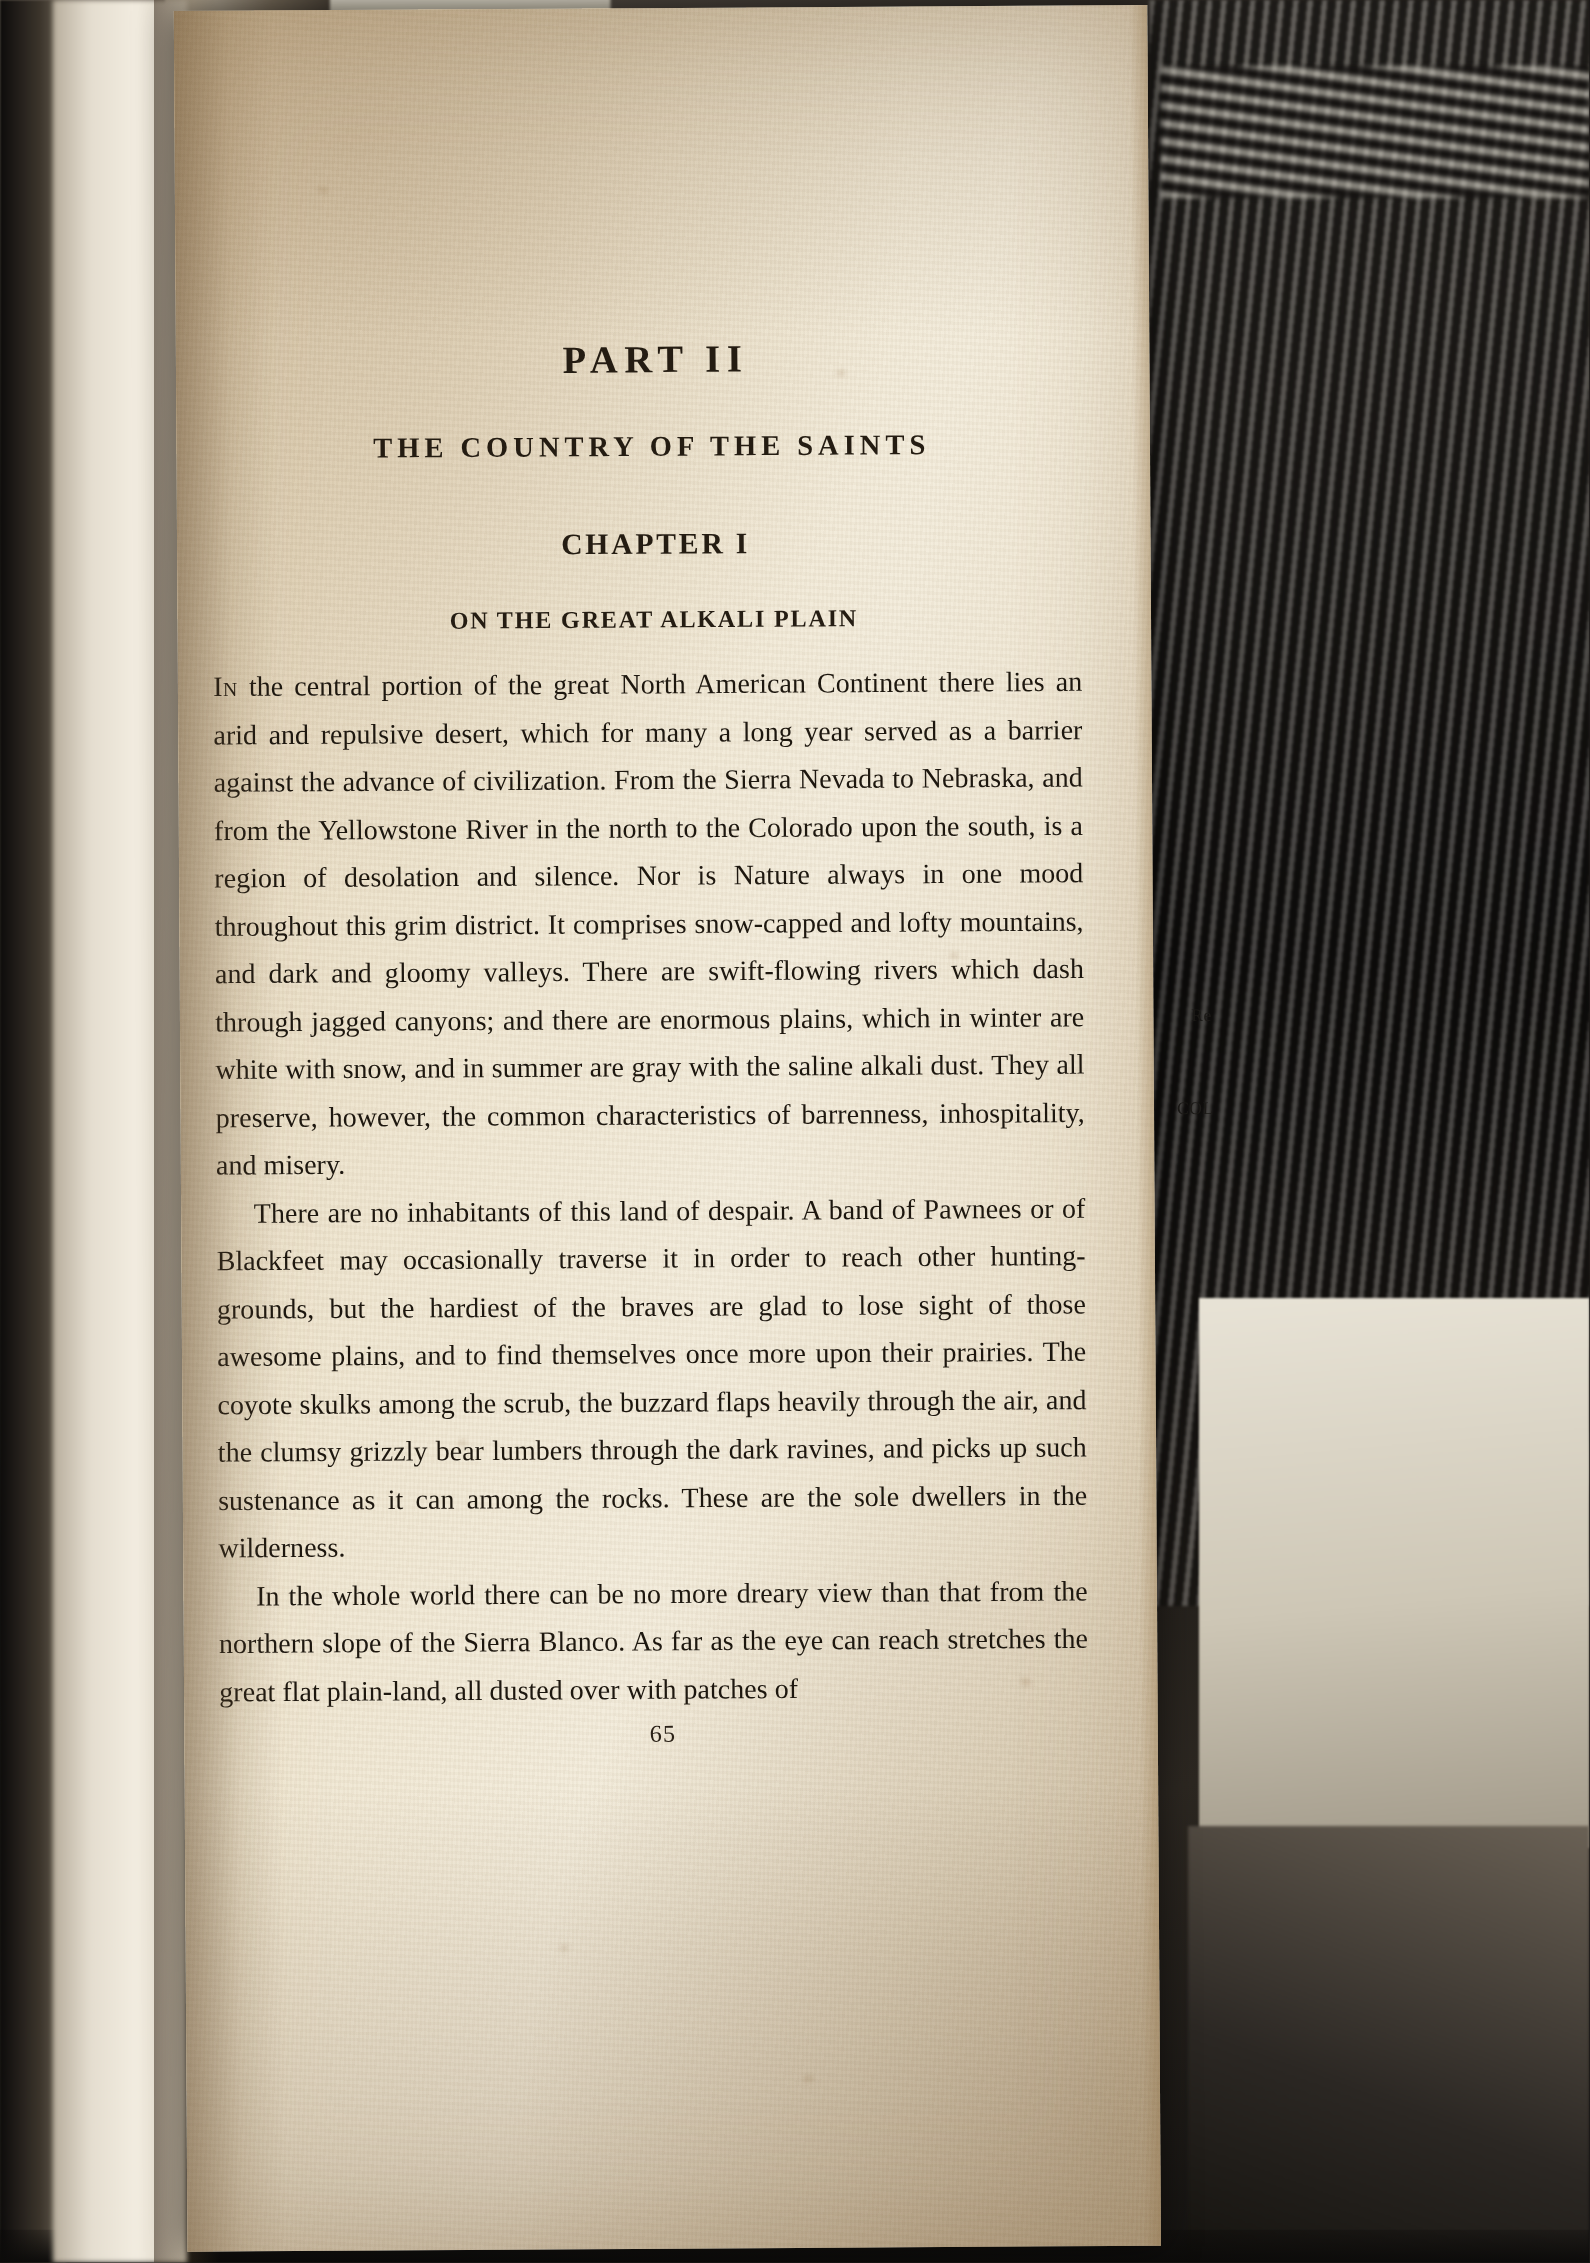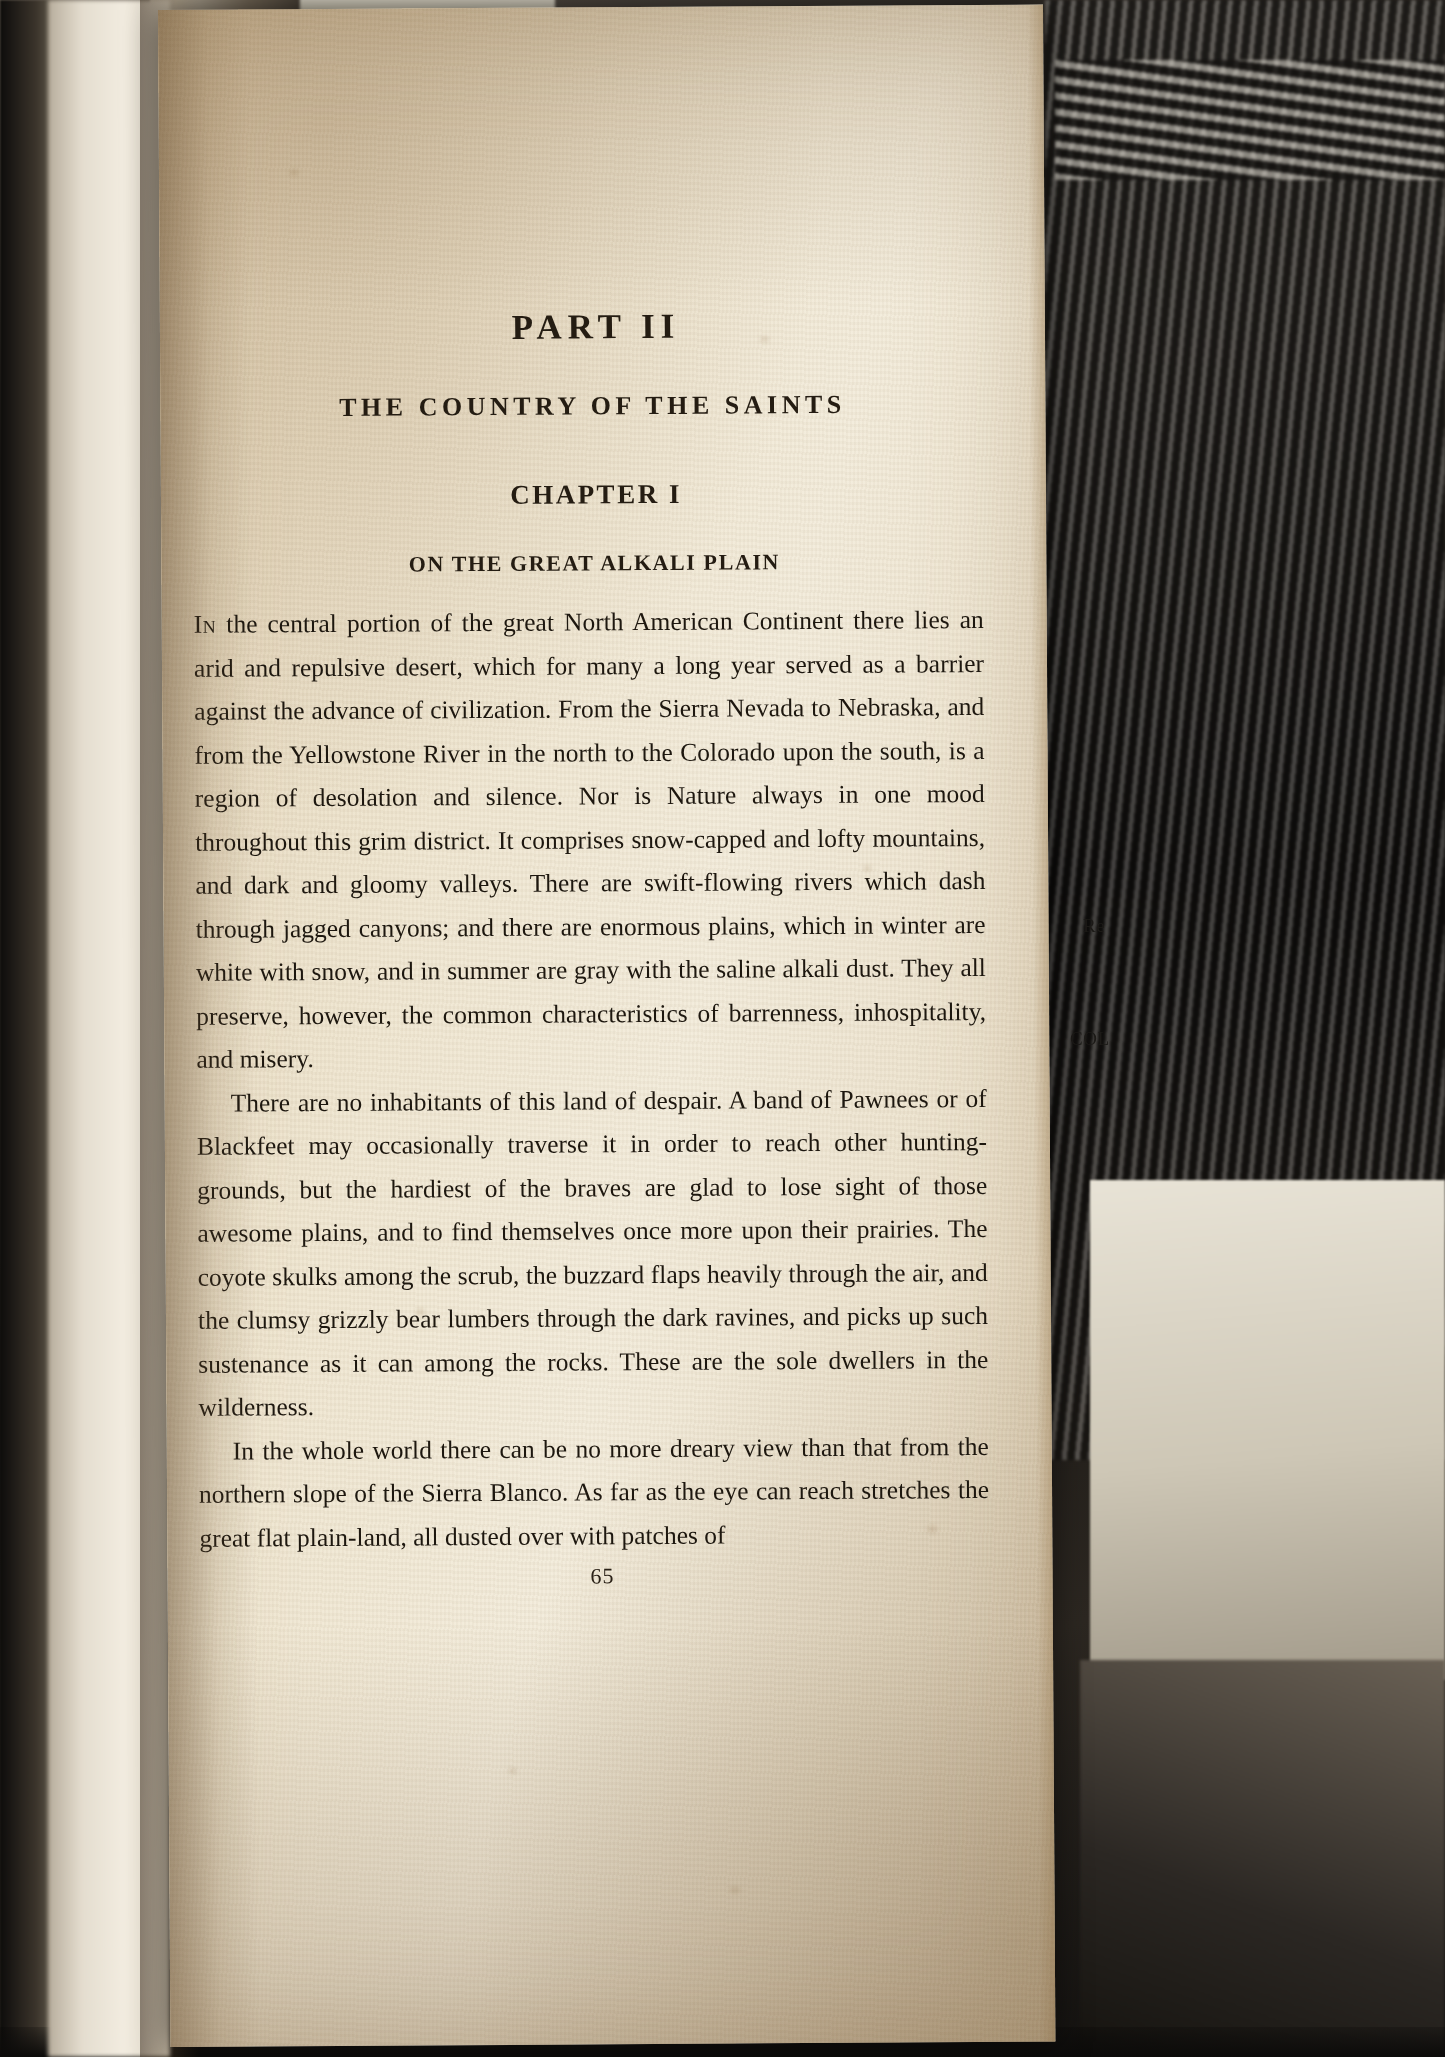--- a/index.html
+++ b/index.html
@@ -235,21 +235,21 @@
     position: absolute;
     left: 0; bottom: 0; width: 100%; height: 420px;
     background: linear-gradient(0deg, rgba(120,92,58,.28), rgba(0,0,0,0));
     pointer-events: none;
   }
 
   
   .margin-note {
     position: absolute;
     color: #1c1a17;
-    font-size: 19px;
+    font-size: 16px;
     font-family: "Liberation Serif", serif;
     filter: blur(.6px);
     letter-spacing: .5px;
   }
 </style>
 </head>
 <body>
 
 <div id="scene">
 
@@ -260,21 +260,21 @@
   <div class="bg-right-plate"></div>
   <div class="bg-right-plate2"></div>
   <div class="bg-right-white"></div>
   <div class="bg-right-white2"></div>
   <div class="bg-bottom-strip"></div>
 
   <div class="facing-page"></div>
   <div class="gutter-shadow"></div>
 
   <div class="margin-note" style="left:1083px; top:915px;">Re</div>
-  <div class="margin-note" style="left:1070px; top:1028px;">COL</div>
+  <div class="margin-note" style="left:1070px; top:1000px;">COL</div>
 
   <div id="page">
 
     <div class="page-edge"></div>
 
     <div class="spot" style="left:130px;  top:160px;  width:10px; height:7px;"></div>
     <div class="spot" style="left:600px;  top:330px;  width:9px;  height:6px;"></div>
     <div class="spot" style="left:430px;  top:660px;  width:7px;  height:6px;"></div>
     <div class="spot" style="left:700px;  top:860px;  width:8px;  height:6px;"></div>
     <div class="spot" style="left:250px;  top:1300px; width:9px;  height:7px;"></div>

